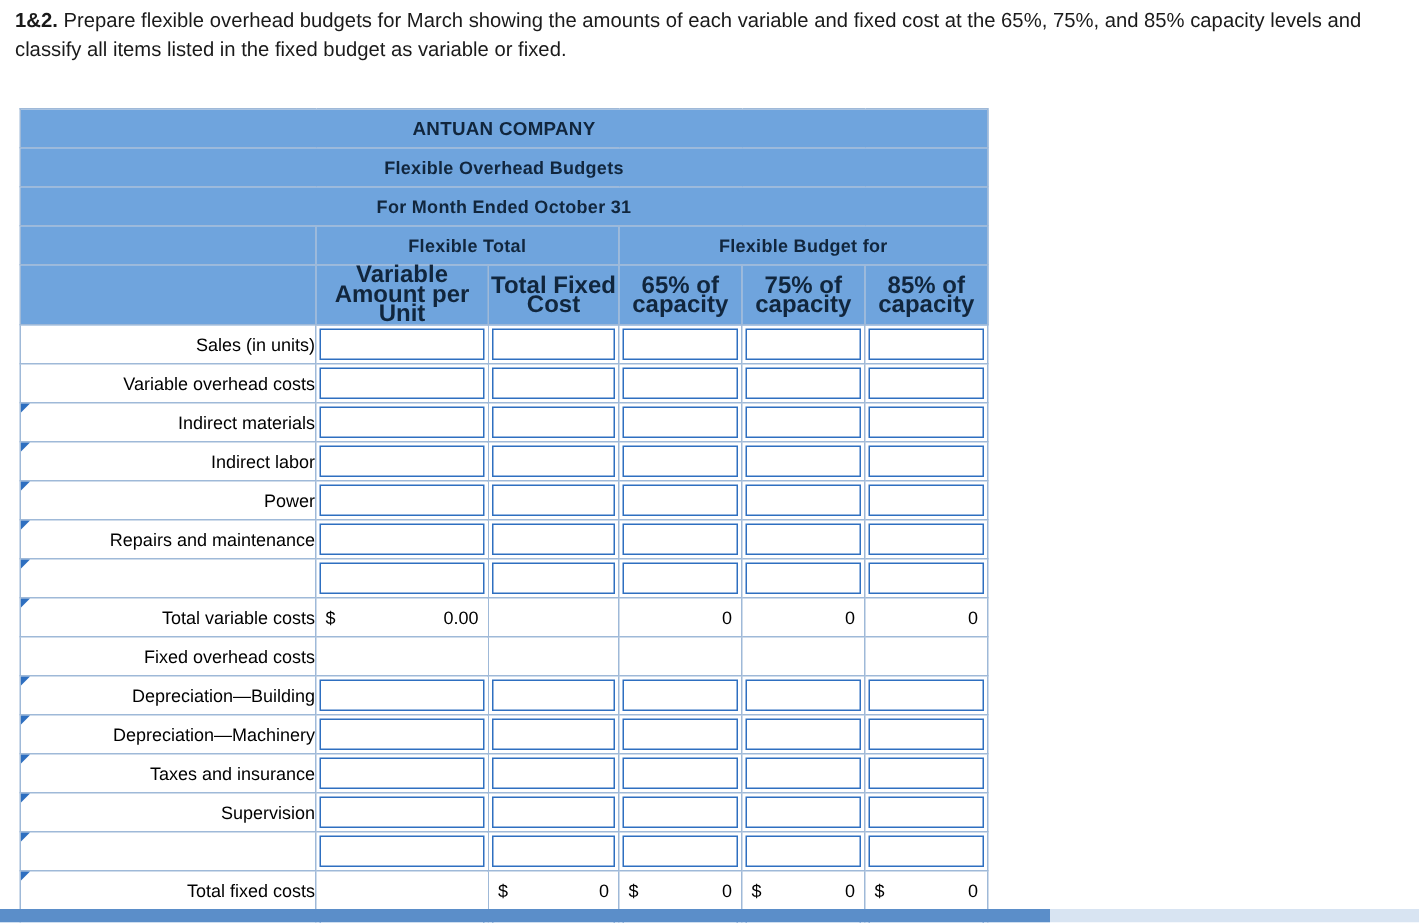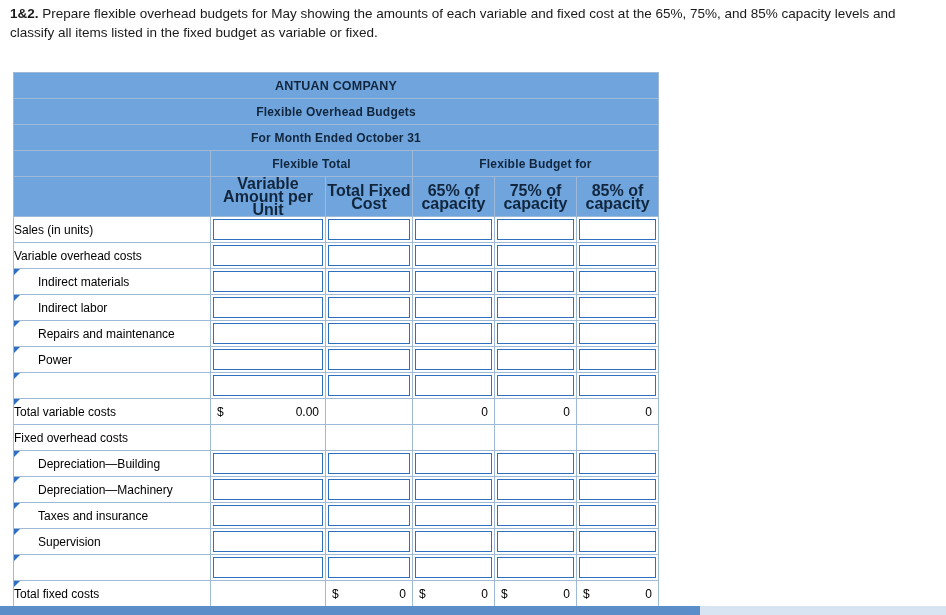--- a/index.html
+++ b/index.html
@@ -64,21 +64,21 @@
     text-align: center;
     font-size: 16px;
     line-height: 13px;
     padding: 2px 2px;
   }
   .blank-hdr {
     background: #6fa4dd;
   }
   .lbl {
     background: #ffffff;
-    text-align: left;
+    text-align: right;
     padding-left: 6px;
     font-size: 12px;
     white-space: nowrap;
   }
   .lbl.indent {
     padding-left: 24px;
   }
   .cell {
     background: #ffffff;
     position: relative;
@@ -137,21 +137,21 @@
     height: 9px;
     background: #5b8ec9;
   }
 </style>
 </head>
 <body>
 
 <div class="page">
 
   <div class="question">
-    <b>1&amp;2.</b><span> Prepare flexible overhead budgets for May showing the amounts of each variable and fixed cost at the 65%, 75%, and 85% capacity levels and classify all items listed in the fixed budget as variable or fixed.</span>
+    <b>1&amp;2.</b><span> Prepare flexible overhead budgets for March showing the amounts of each variable and fixed cost at the 65%, 75%, and 85% capacity levels and classify all items listed in the fixed budget as variable or fixed.</span>
   </div>
 
   <table class="sheet">
     <colgroup>
       <col style="width:197px">
       <col style="width:115px">
       <col style="width:87px">
       <col style="width:82px">
       <col style="width:82px">
       <col style="width:82px">
@@ -247,39 +247,39 @@
             <span class="box"></span>
           </td>
           <td class="cell">
             <span class="box"></span>
           </td>
           <td class="cell">
             <span class="box"></span>
           </td>
         </tr>
         <tr class="rowline">
+          <td class="lbl indent marker">Power</td>
+          <td class="cell">
+            <span class="box"></span>
+          </td>
+          <td class="cell">
+            <span class="box"></span>
+          </td>
+          <td class="cell">
+            <span class="box"></span>
+          </td>
+          <td class="cell">
+            <span class="box"></span>
+          </td>
+          <td class="cell">
+            <span class="box"></span>
+          </td>
+        </tr>
+        <tr class="rowline">
           <td class="lbl indent marker">Repairs and maintenance</td>
-          <td class="cell">
-            <span class="box"></span>
-          </td>
-          <td class="cell">
-            <span class="box"></span>
-          </td>
-          <td class="cell">
-            <span class="box"></span>
-          </td>
-          <td class="cell">
-            <span class="box"></span>
-          </td>
-          <td class="cell">
-            <span class="box"></span>
-          </td>
-        </tr>
-        <tr class="rowline">
-          <td class="lbl indent marker">Power</td>
           <td class="cell">
             <span class="box"></span>
           </td>
           <td class="cell">
             <span class="box"></span>
           </td>
           <td class="cell">
             <span class="box"></span>
           </td>
           <td class="cell">

